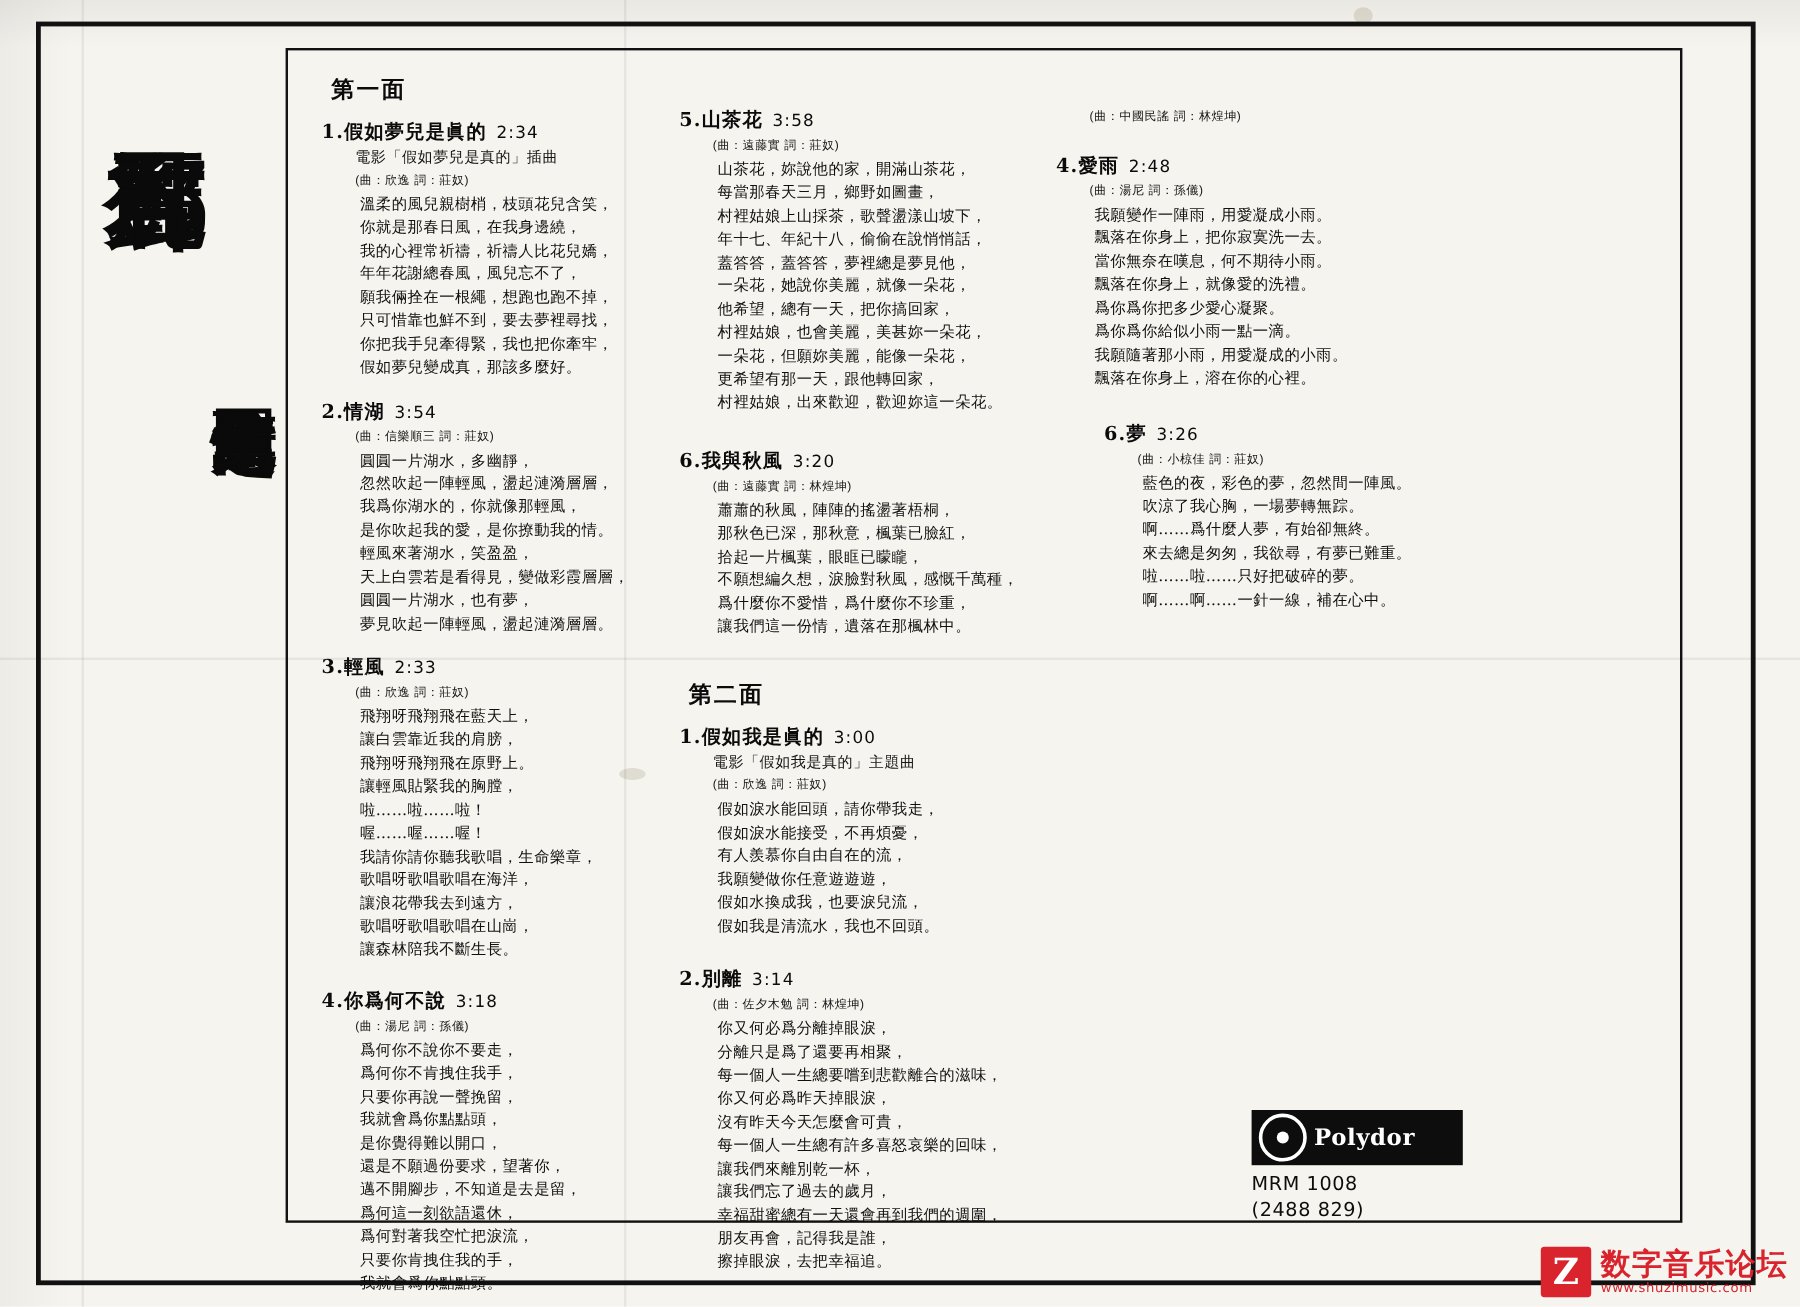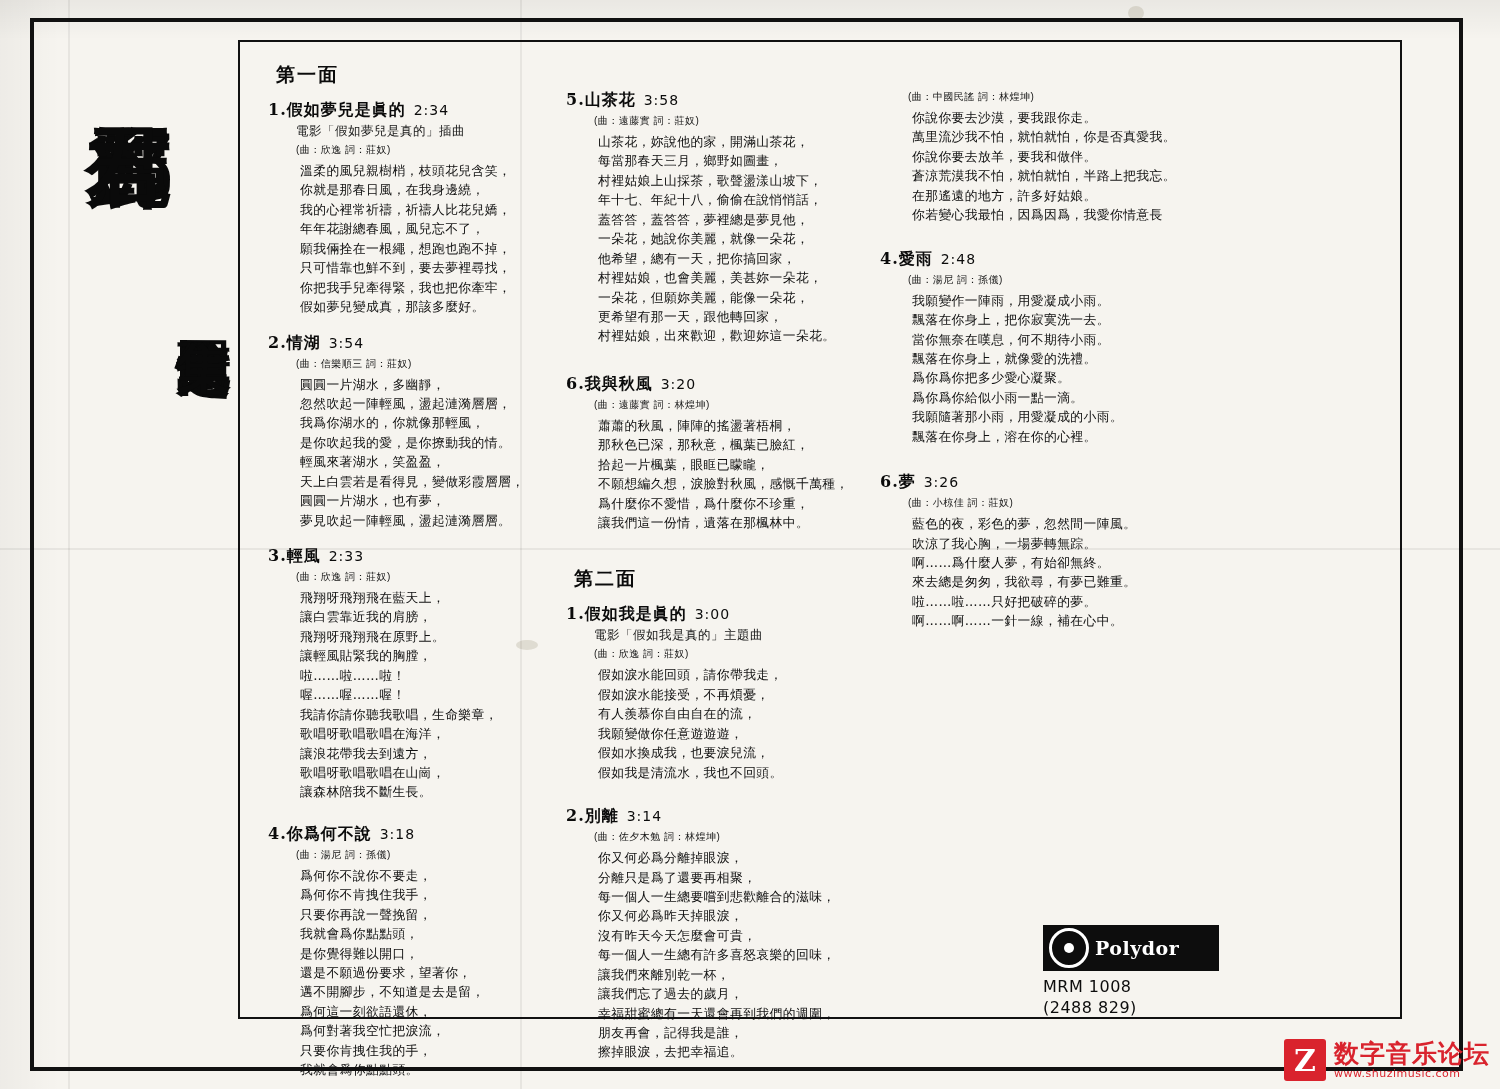--- a/index.html
+++ b/index.html
@@ -415,45 +415,39 @@
 讓我們忘了過去的歲月，
 幸福甜蜜總有一天還會再到我們的週圍，
 朋友再會，記得我是誰，
 擦掉眼淚，去把幸福追。</div>
       </div>
     </div>
 
     <div class="col col3">
       <div class="track" style="margin-top:28px;">
         <div class="credit">(曲：中國民謠  詞：林煌坤)</div>
-        <div class="lyrics">你說你要去沙漠，要我跟你走。
-萬里流沙我不怕，就怕就怕，你是否真愛我。
-你說你要去放羊，要我和做伴。
-蒼涼荒漠我不怕，就怕就怕，半路上把我忘。
-在那遙遠的地方，許多好姑娘。
-你若變心我最怕，因爲因爲，我愛你情意長</div>
       </div>
 
       <div class="track" style="margin-top:24px;">
         <div class="track-title">
           <span>4.愛雨</span><span class="dur">2:48</span>
         </div>
         <div class="credit">(曲：湯尼  詞：孫儀)</div>
         <div class="lyrics">我願變作一陣雨，用愛凝成小雨。
 飄落在你身上，把你寂寞洗一去。
 當你無奈在嘆息，何不期待小雨。
 飄落在你身上，就像愛的洗禮。
 爲你爲你把多少愛心凝聚。
 爲你爲你給似小雨一點一滴。
 我願隨著那小雨，用愛凝成的小雨。
 飄落在你身上，溶在你的心裡。</div>
       </div>
 
 
-      <div class="track" style="margin-top:26px;">
+      <div class="track" style="margin-top:26px;margin-left:40px;">
         <div class="track-title">
           <span>6.夢</span><span class="dur">3:26</span>
         </div>
         <div class="credit">(曲：小椋佳  詞：莊奴)</div>
         <div class="lyrics">藍色的夜，彩色的夢，忽然間一陣風。
 吹涼了我心胸，一場夢轉無踪。
 啊……爲什麼人夢，有始卻無終。
 來去總是匆匆，我欲尋，有夢已難重。
 啦……啦……只好把破碎的夢。
 啊……啊……一針一線，補在心中。</div>

